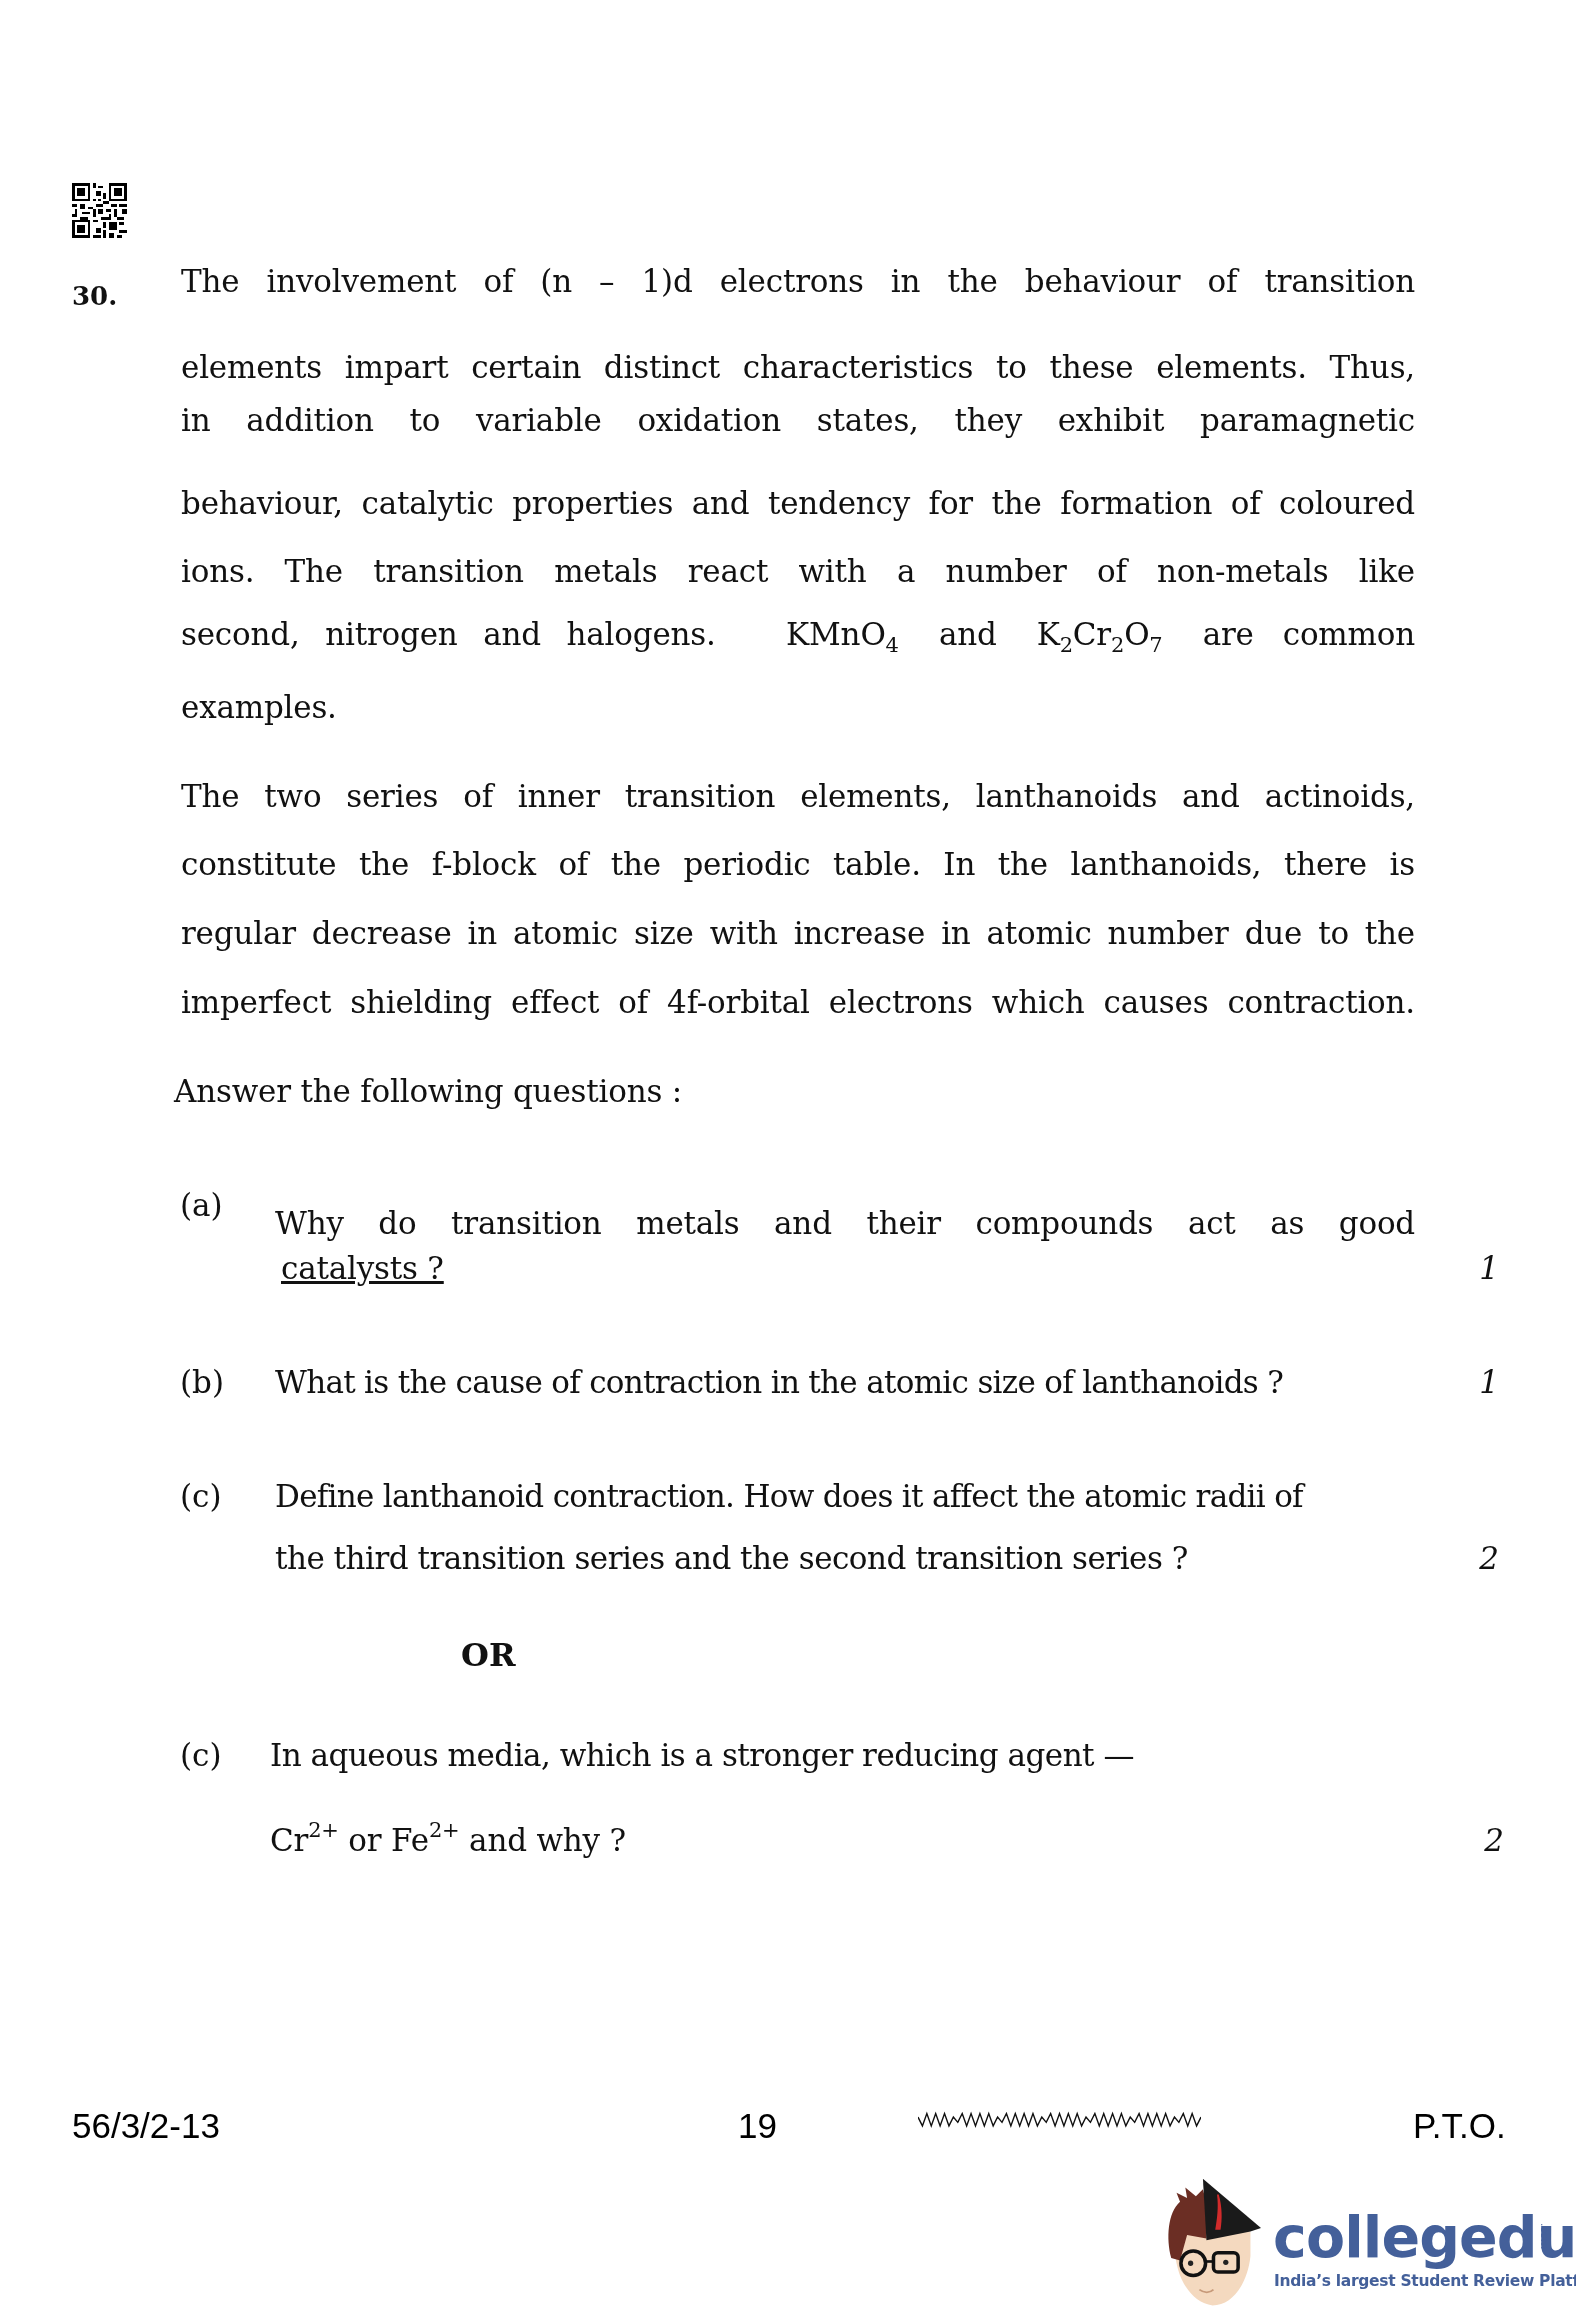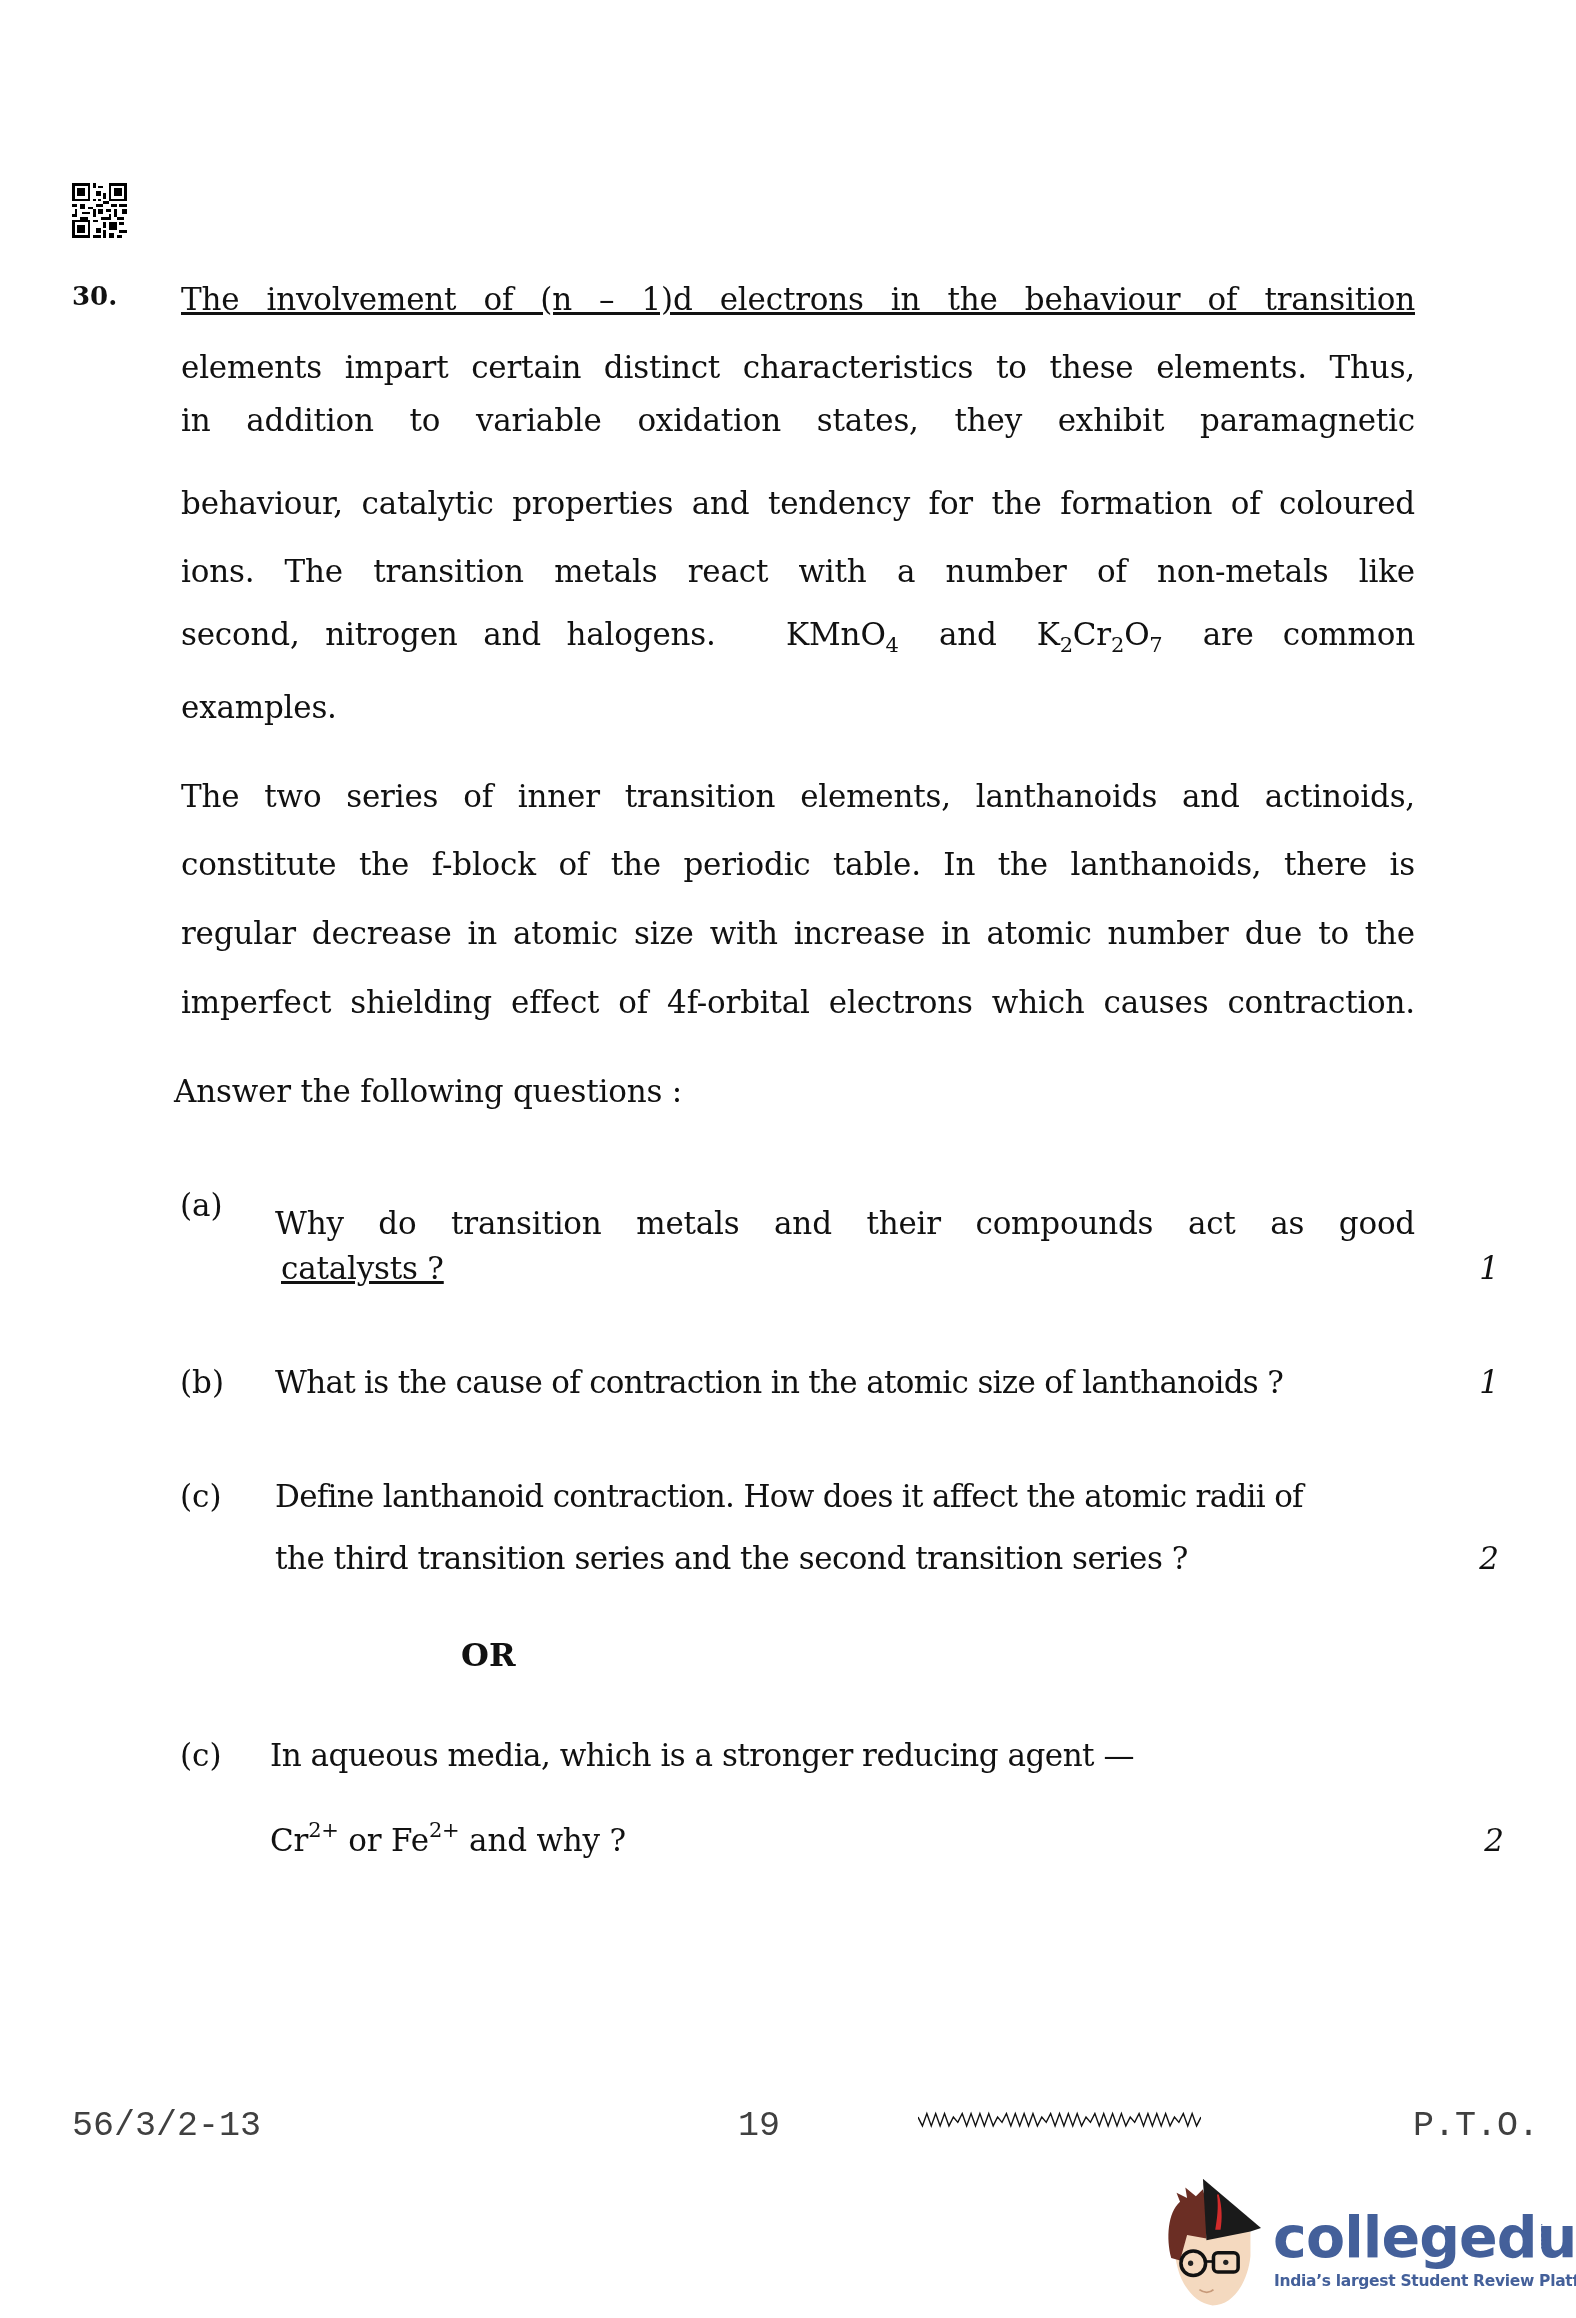--- a/index.html
+++ b/index.html
@@ -7,21 +7,21 @@
     .qr { position: absolute; left: 72px; top: 183px; width: 55px; height: 55px; }
     .qnum { position: absolute; left: 72px; top: 275px; font-family: "DejaVu Serif", serif; font-weight: bold; font-size: 26px; line-height: 42px; }
     .line { position: absolute; font-family: "DejaVu Serif", serif; font-size: 31px; line-height: 42px; white-space: nowrap; letter-spacing: -0.2px; }
     .just { text-align: justify; text-align-last: justify; white-space: normal; }
     .body-line { left: 181px; width: 1234px; }
     .sub { font-size: 21px; vertical-align: -7px; line-height: 0; }
     .sup { font-size: 21px; vertical-align: 14px; line-height: 0; }
     .label { position: absolute; left: 180px; font-family: "DejaVu Serif", serif; font-size: 31px; line-height: 42px; }
     .mark { position: absolute; left: 1448px; width: 51px; text-align: right; font-family: "DejaVu Serif", serif; font-style: italic; font-size: 31px; line-height: 42px; }
     .or { position: absolute; left: 461px; top: 1634px; font-family: "DejaVu Serif", serif; font-weight: bold; font-size: 32px; line-height: 42px; }
-    .footer-text { position: absolute; top: 2105px; font-family: Liberation Mono, monospace; font-size: 35px; line-height: 42px; color: #404040; }
+    .footer-text { position: absolute; top: 2105px; font-family: Liberation Sans, sans-serif; font-size: 35px; line-height: 42px; color: #000000; }
     .zigzag { position: absolute; left: 918px; top: 2110px; width: 283px; height: 19.4px; }
     .logo { position: absolute; left: 1164px; top: 2177px; width: 406px; height: 132px; }
     .logo-face { position: absolute; left: 0; top: 0; width: 106px; height: 132px; }
     .logo-word { position: absolute; left: 109px; top: 28px; font-family: "DejaVu Sans", sans-serif; font-size: 57px; line-height: 64px; color: #44609a; letter-spacing: -0.9px; font-weight: bold; }
     .logo-com { position: absolute; left: 387px; top: 46px; font-family: "DejaVu Sans", sans-serif; font-size: 10.6px; color: #44609a; transform: rotate(90deg); transform-origin: left top; }
     .logo-tag { position: absolute; left: 110px; top: 94px; font-family: "DejaVu Sans", sans-serif; font-size: 15.5px; line-height: 21px; color: #44609a; font-weight: bold; letter-spacing: -0.3px; white-space: nowrap; }
   </style>
 </head>
 <body>
 
@@ -76,21 +76,21 @@
       <rect x="8" y="20" width="3" height="1"></rect>
       <rect x="12" y="18" width="1" height="3"></rect>
       <rect x="18" y="18" width="3" height="1"></rect>
       <rect x="14" y="19" width="2" height="2"></rect>
       <rect x="17" y="20" width="2" height="1"></rect>
   </g>
 </svg>
 
 <div class="qnum">30.</div>
 
-<div class="line body-line just" style="top:278px;text-decoration:underline;">The involvement of (n – 1)d electrons in the behaviour of transition</div>
+<div class="line body-line just" style="top:260px;">The involvement of (n – 1)d electrons in the behaviour of transition</div>
 <div class="line body-line just" style="top:346px;">elements impart certain distinct characteristics to these elements. Thus,</div>
 <div class="line body-line just" style="top:399px;">in addition to variable oxidation states, they exhibit paramagnetic</div>
 <div class="line body-line just" style="top:482px;">behaviour, catalytic properties and tendency for the formation of coloured</div>
 <div class="line body-line just" style="top:550px;">ions. The transition metals react with a number of non-metals like</div>
 <div class="line body-line" style="top:613px; display:flex; justify-content:space-between;">
   <span style="display:flex; justify-content:space-between; width:565px;">
     <span style="word-spacing:16px;">second, nitrogen and halogens.</span>
   </span>
   <span><span>KMnO</span><span class="sub">4</span></span>
   <span>and</span>

